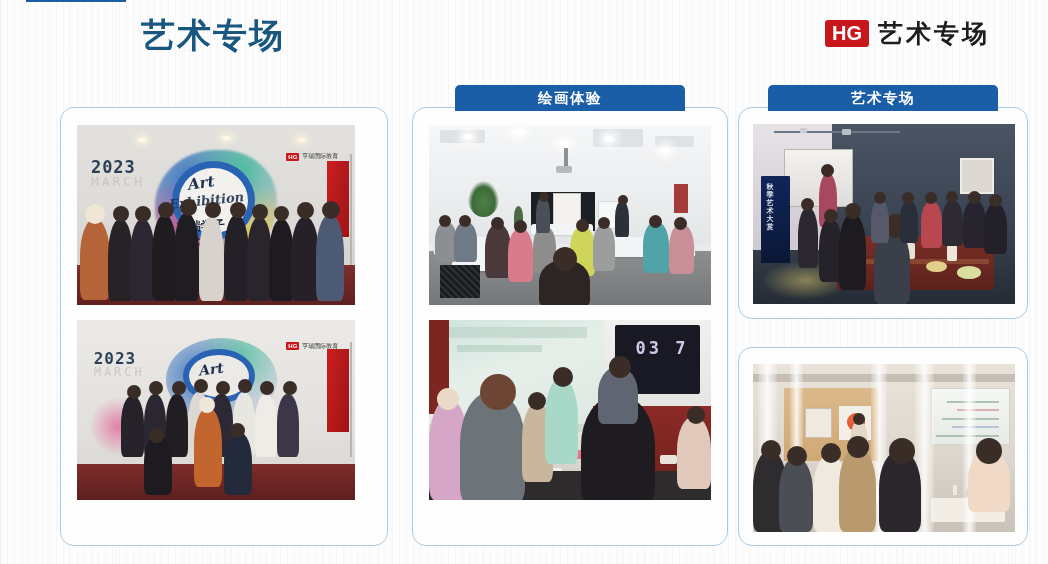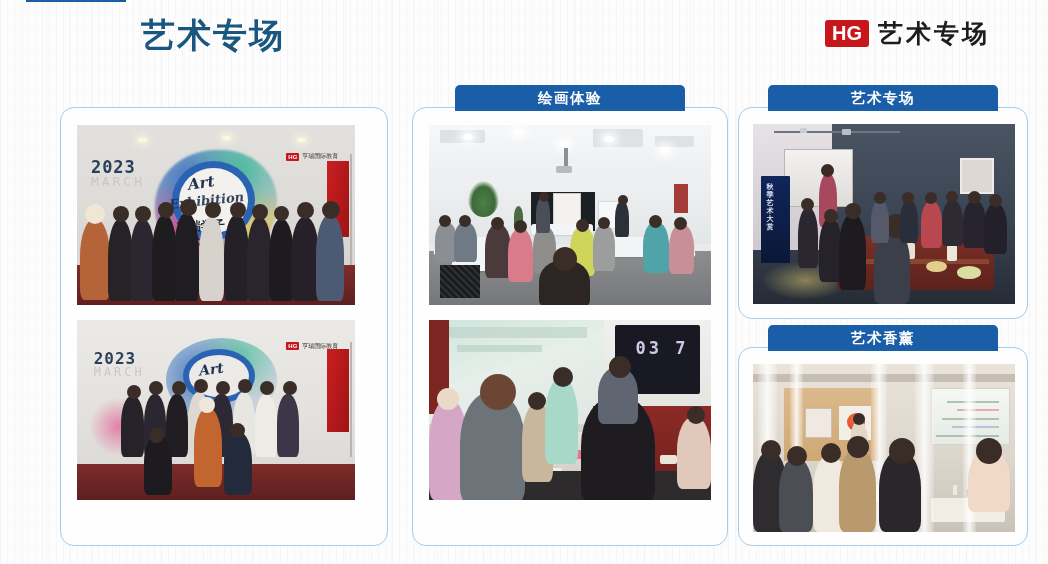--- a/index.html
+++ b/index.html
@@ -678,21 +678,20 @@
         <div class="person" style="left:72%; top:42%; width:8%; height:26%; background:#2e2a34;"></div>
         <div class="head" style="left:73.5%;top:37%; width:12px; height:12px;"></div>
         <div class="person" style="left:80%; top:42%; width:9%; height:27%; background:#272430;"></div>
         <div class="head" style="left:82%; top:37%; width:13px; height:13px;"></div>
         <div class="person" style="left:88%; top:44%; width:9%; height:28%; background:#23202a;"></div>
         <div class="head" style="left:90%; top:39%; width:13px; height:13px;"></div>
       </div>
     </div>
   </div>
 
-  <div class="card-tab" style="left:768px; top:325px; width:230px;">艺术香薰</div>
 
   <div class="card" style="left:738px; top:347px; width:290px; height:199px;">
 
     <div class="photo ph-aroma" style="left:14px; top:16px; width:262px; height:168px;">
       <div class="photo-inner">
         <div class="room"></div>
         <div class="beam"></div>
         <div class="orangewall"></div>
         <div class="art1"></div>
         <div class="art2"></div>

